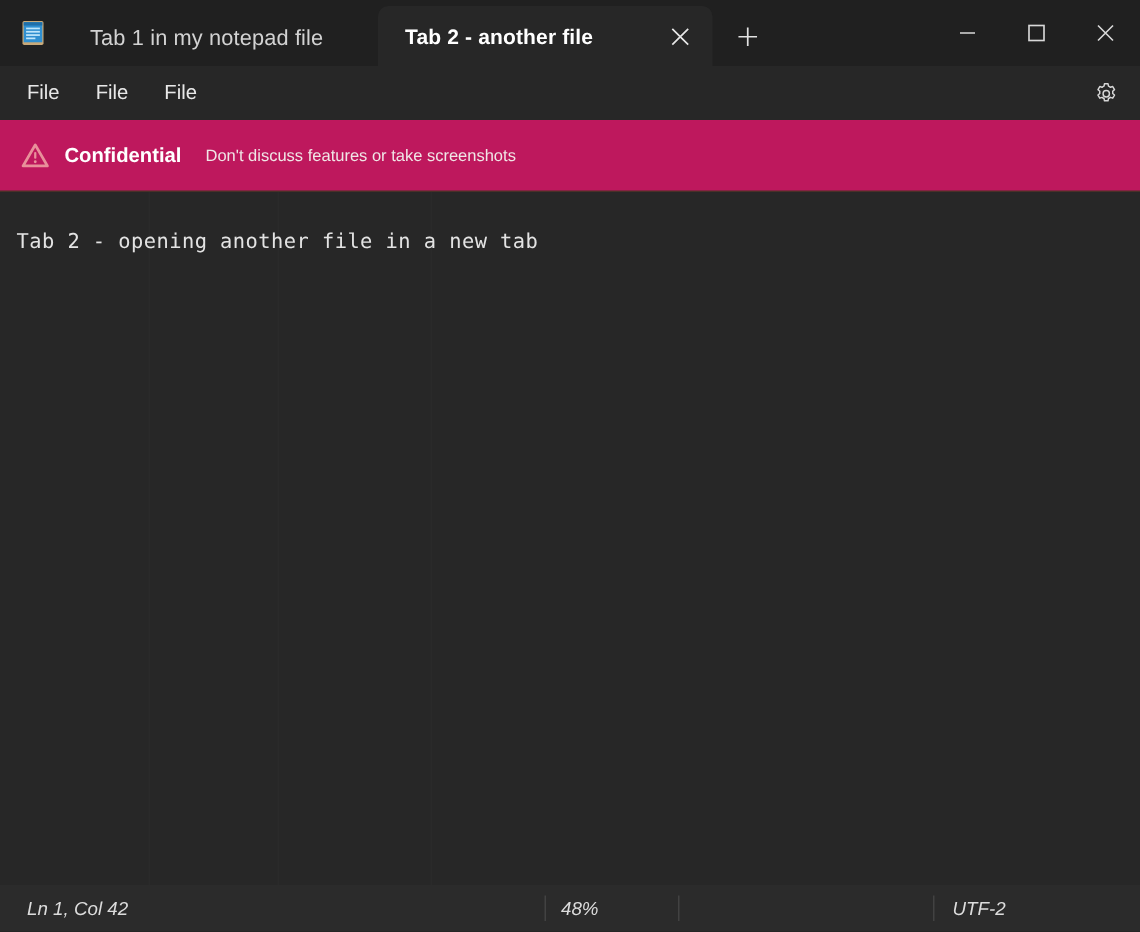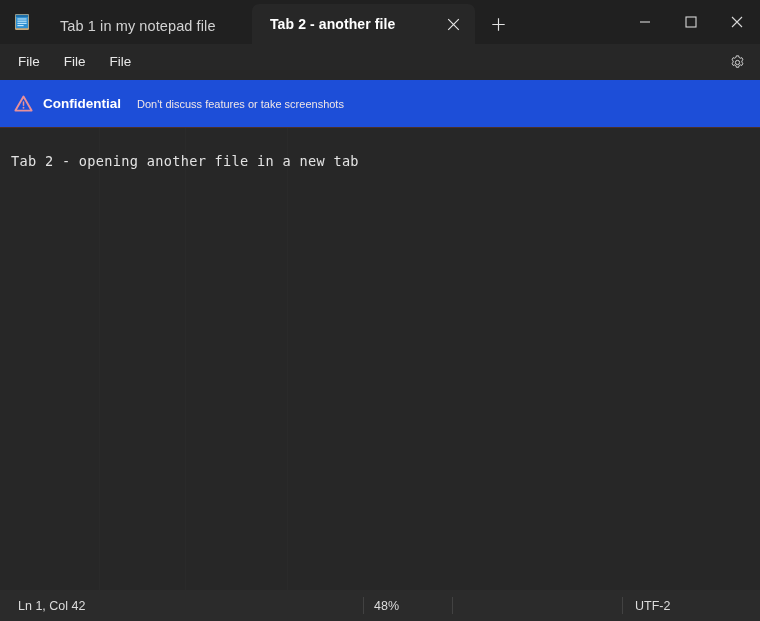--- a/index.html
+++ b/index.html
@@ -152,21 +152,21 @@
     display: flex;
     align-items: center;
     justify-content: center;
     color: #d8d8d8;
   }
 
   
   .banner {
     flex: 0 0 48px;
     height: 48px;
-    background: #1d4ed8;
+    background: #be185d;
     display: flex;
     align-items: center;
     padding-left: 12px;
     border-bottom: 1px solid #4a2f28;
     box-sizing: border-box;
   }
   .banner-icon {
     flex: 0 0 auto;
     width: 22px;
     height: 22px;
@@ -215,20 +215,21 @@
   
   .statusbar {
     position: relative;
     flex: 0 0 31px;
     height: 31px;
     background: #2b2b2b;
     display: flex;
     align-items: center;
     font-size: 12.5px;
     color: #dcdcdc;
+    font-style: italic;
   }
   .status-cell {
     position: absolute;
     top: 0;
     height: 31px;
     display: flex;
     align-items: center;
   }
   .status-div {
     position: absolute;

